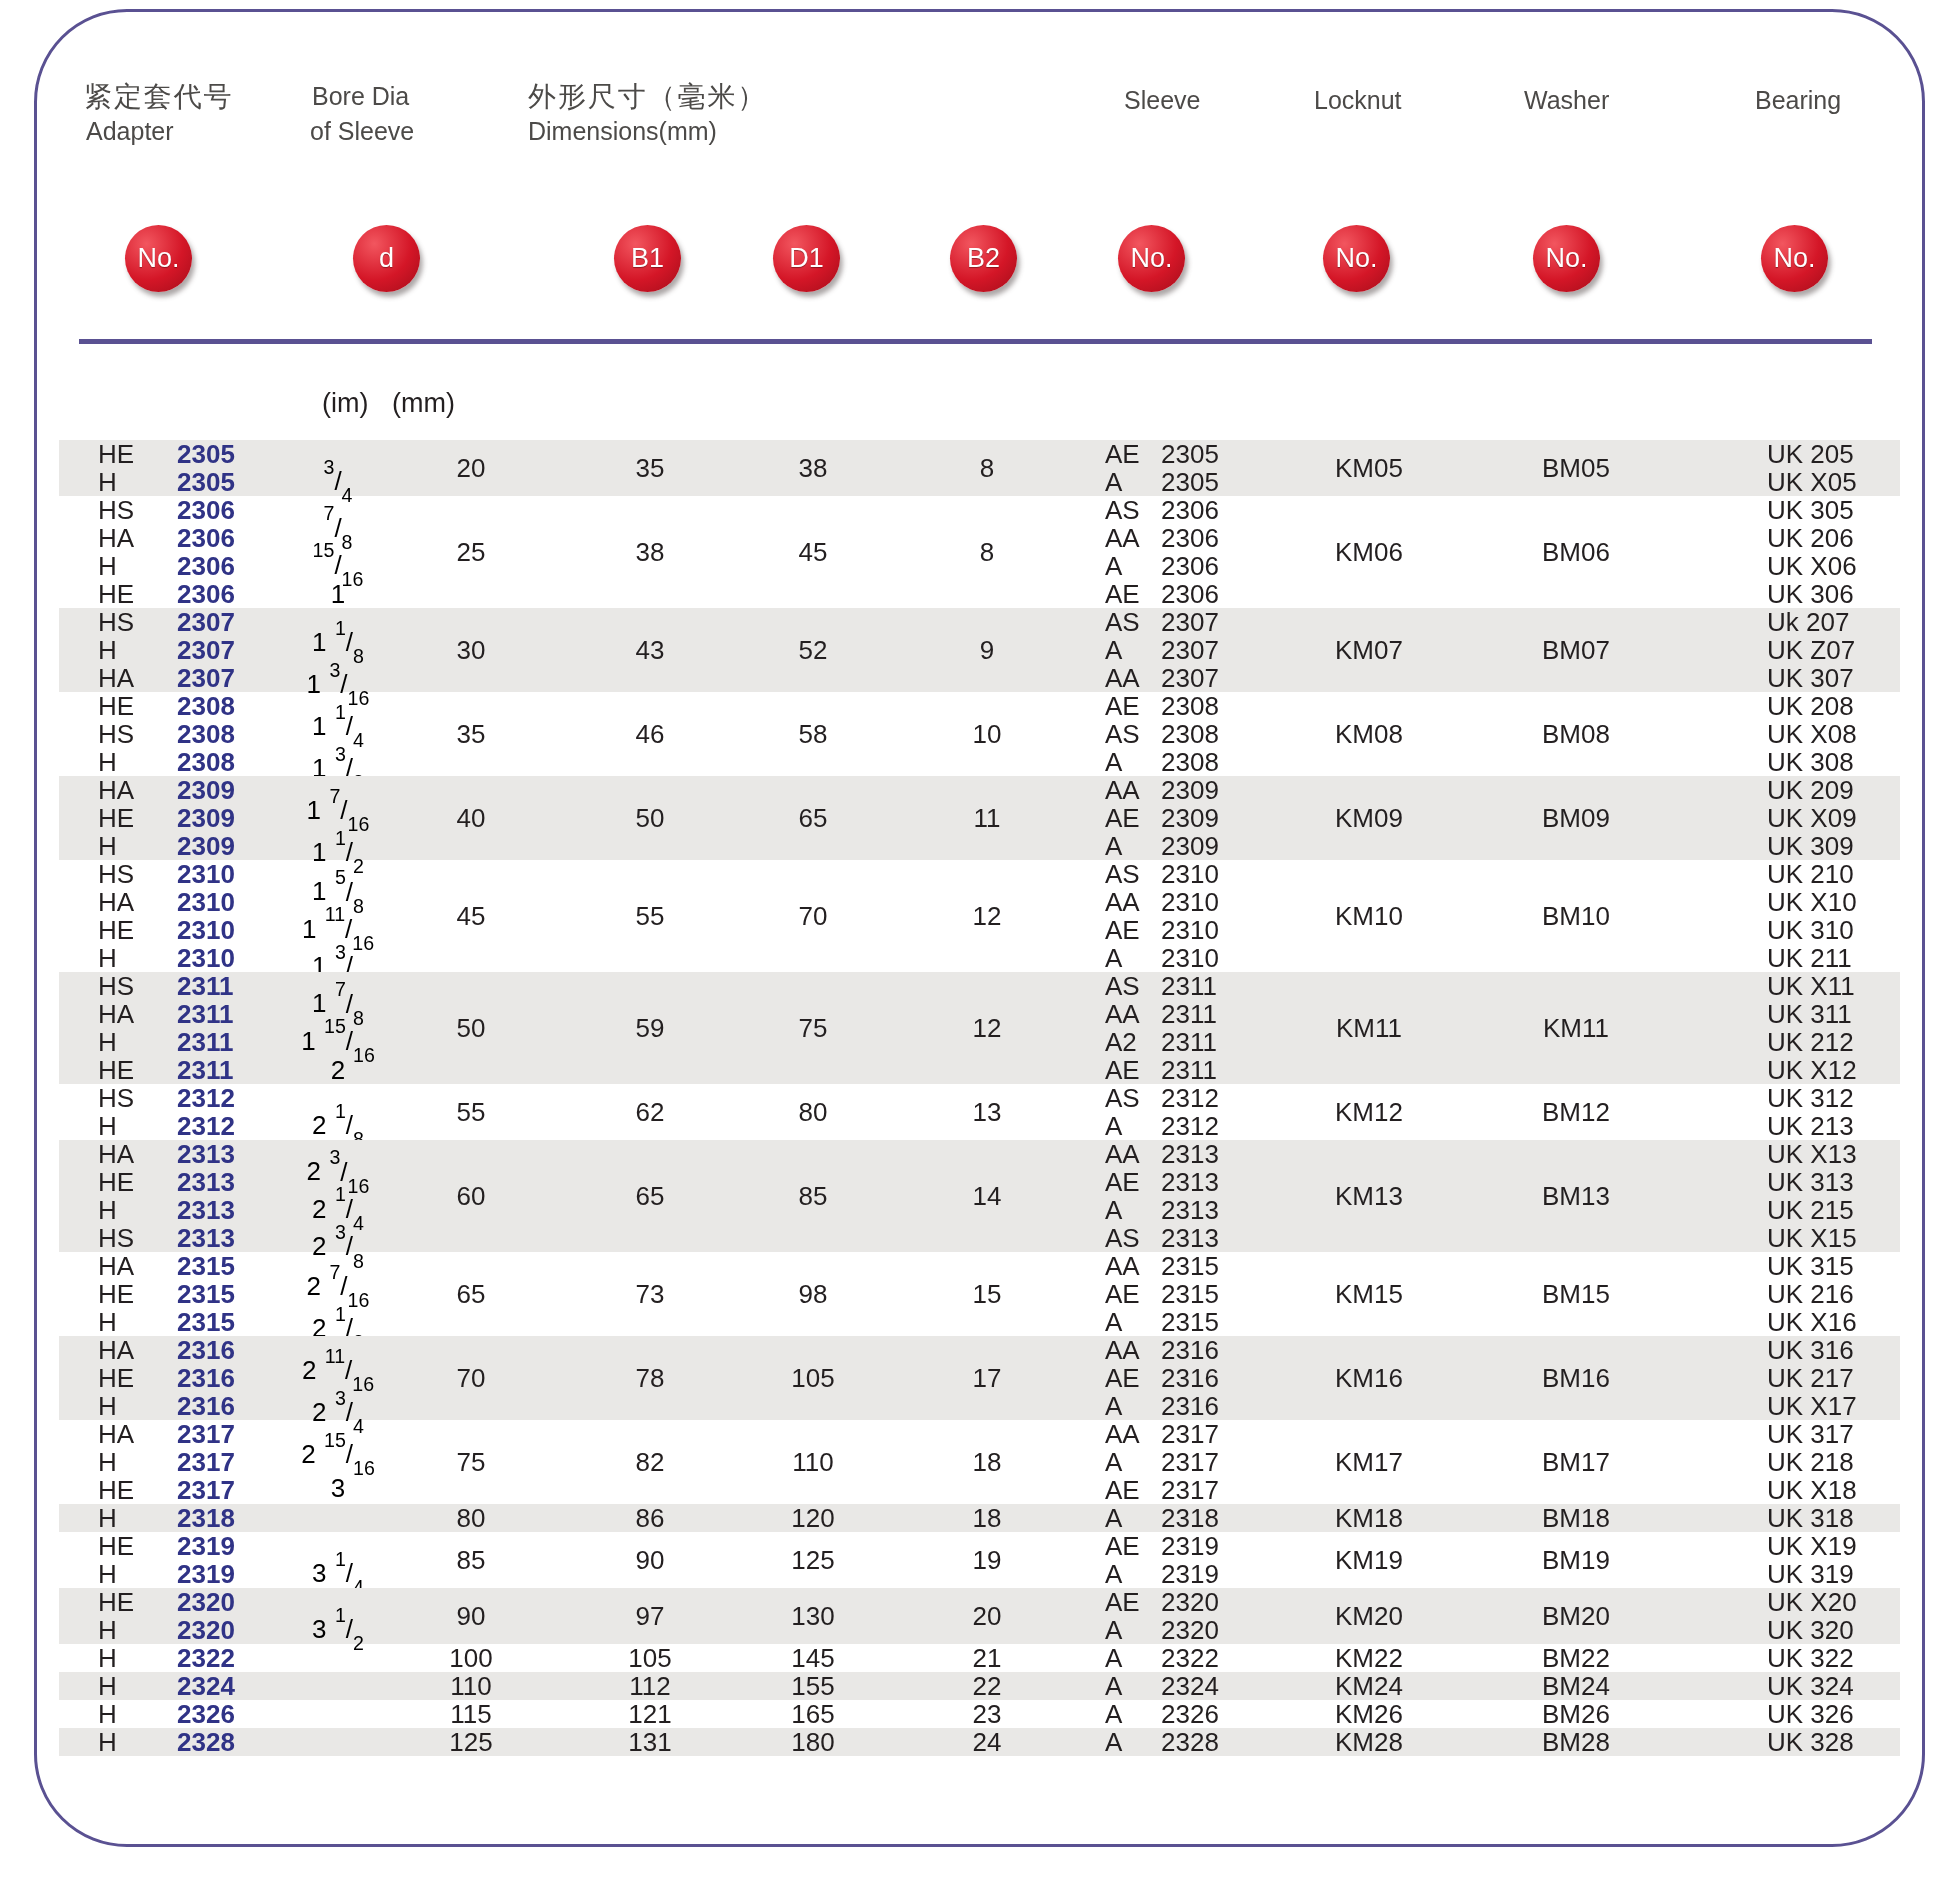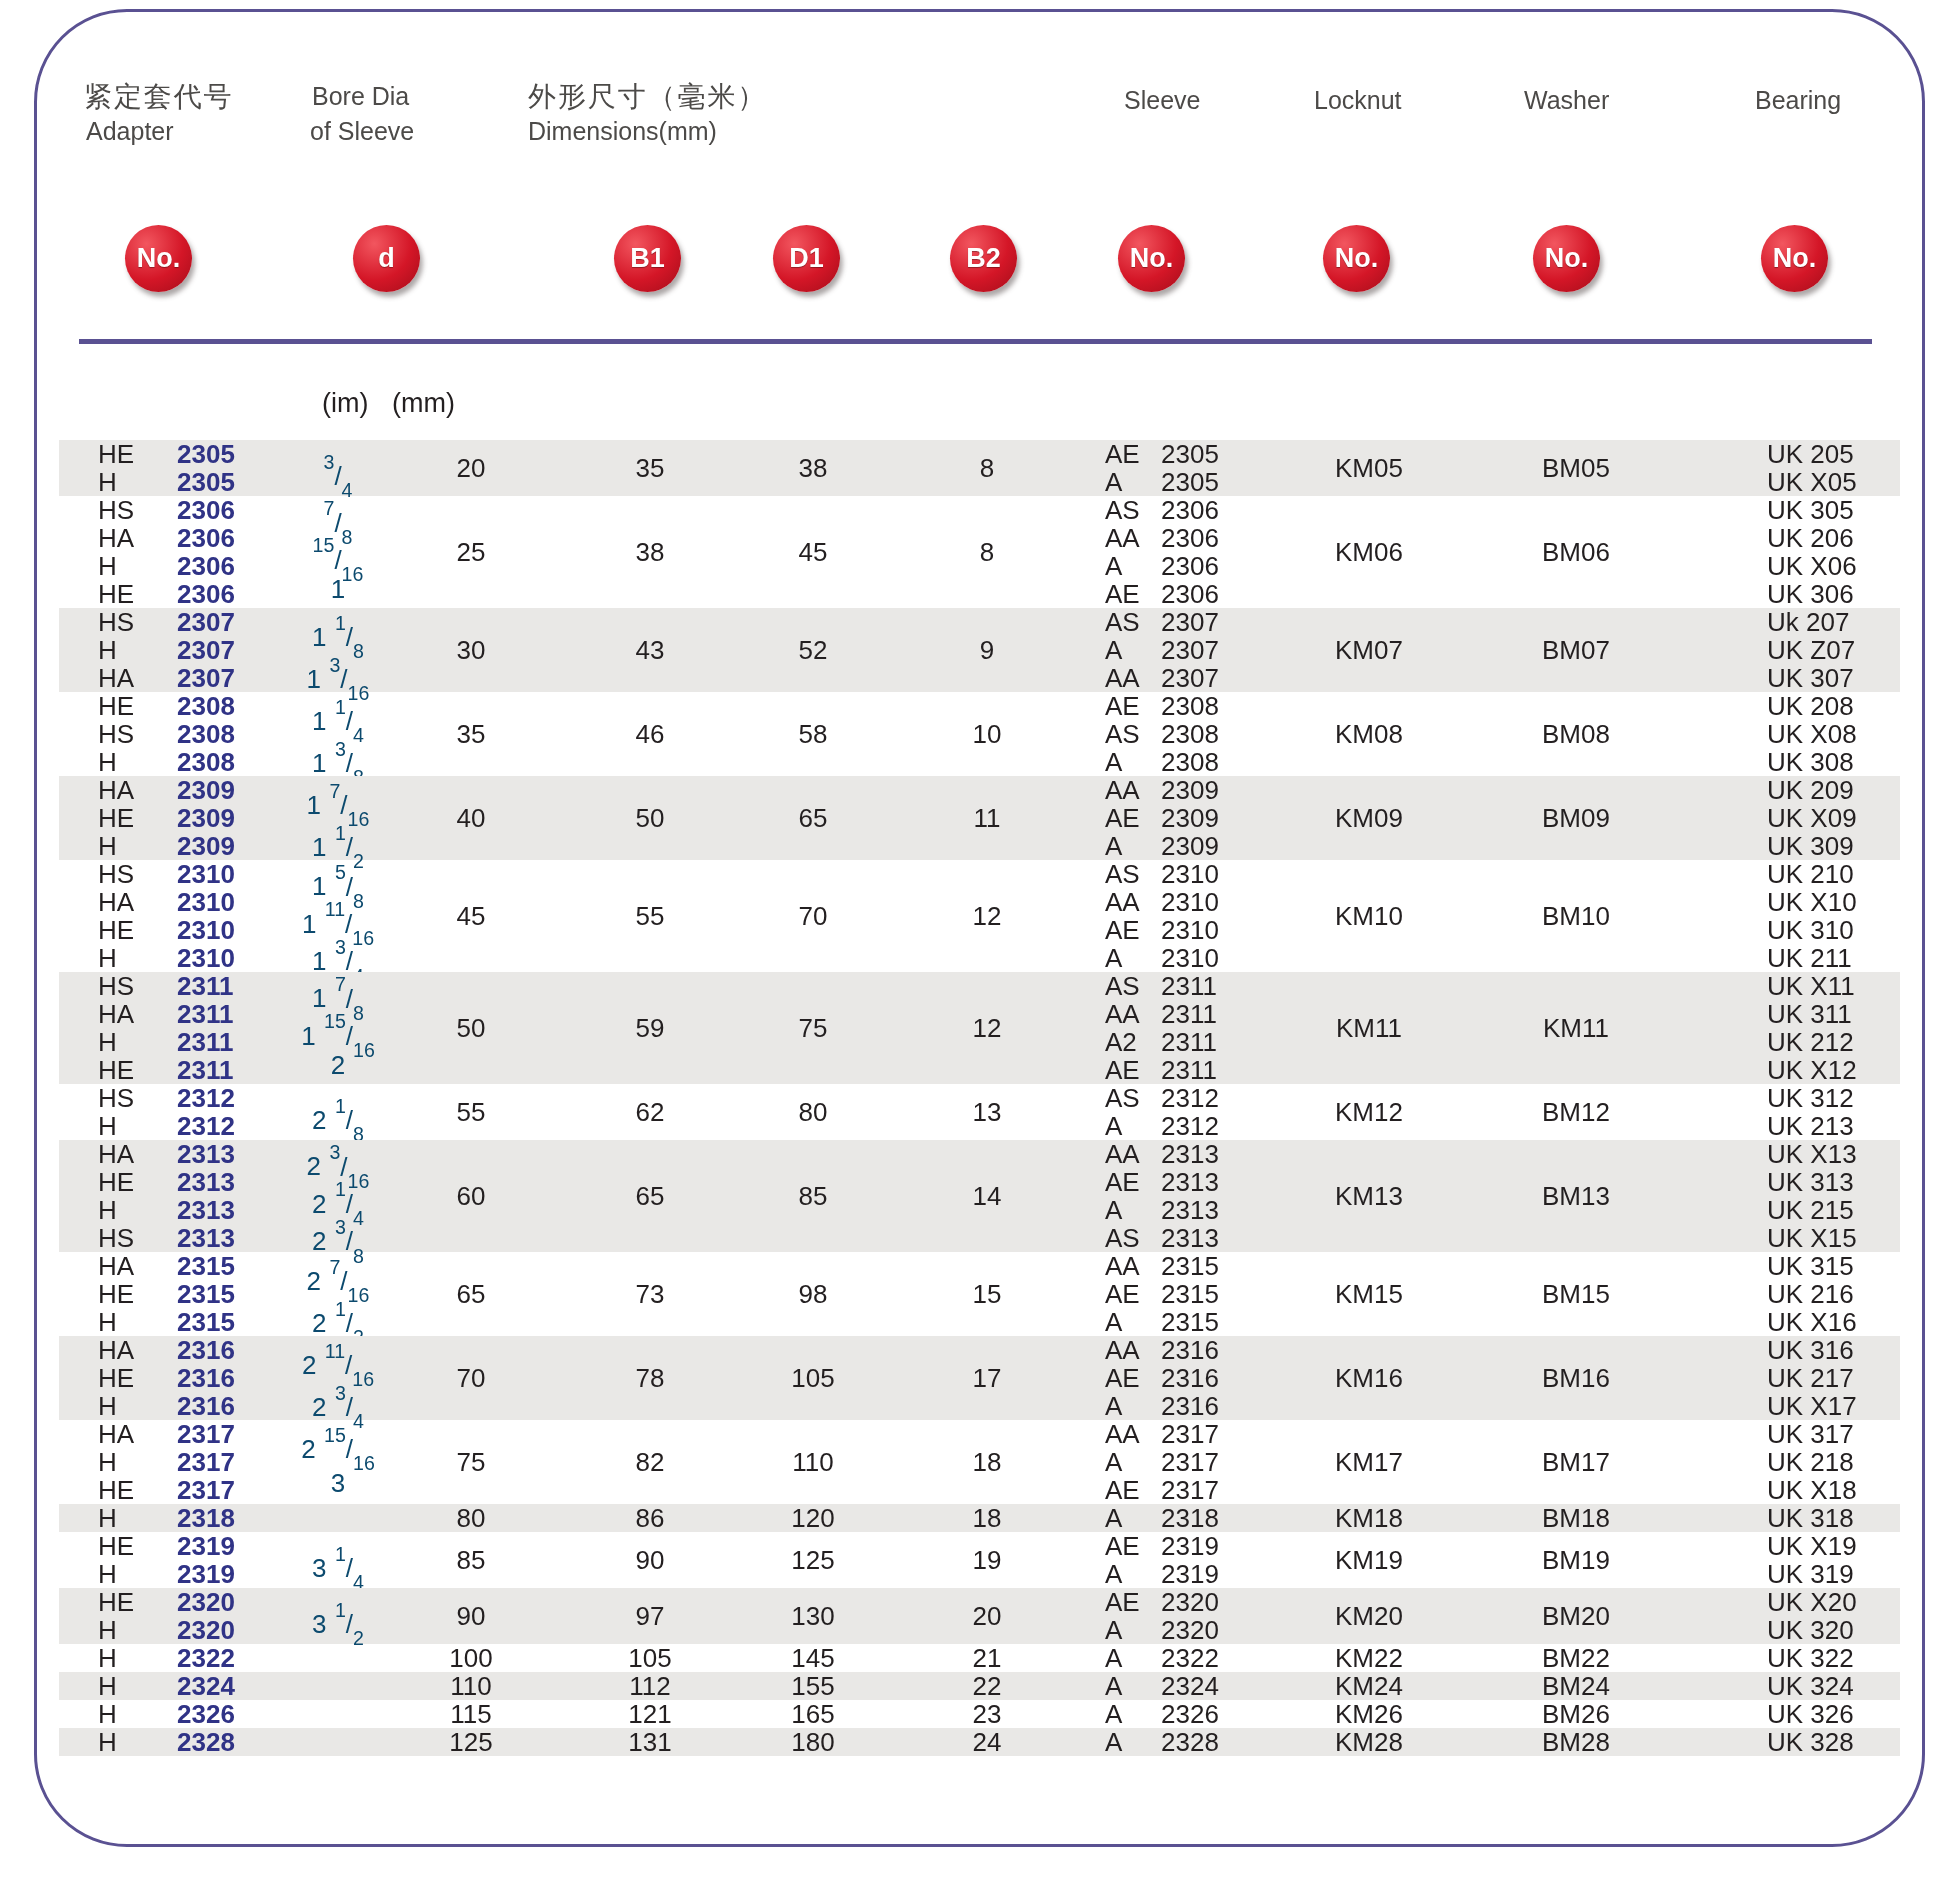--- a/index.html
+++ b/index.html
@@ -10,21 +10,21 @@
            border:3.7px solid #5a5192; border-radius:93px; }
 
   
   .hdr { position:absolute; color:#4c4a48; white-space:nowrap; }
   .hdr.zh { font-size:28px; letter-spacing:1.9px; }
   .hdr.en { font-size:25px; }
 
   
   .badge { position:absolute; top:225px; width:67px; height:67px; border-radius:50%;
            background: radial-gradient(circle at 32% 28%, #f2565f 0%, #d41627 55%, #a30d1a 100%);
-           color:#ffffff; font-weight:bold; font-size:27px;
+           color:#ffffff; font-weight:normal; font-size:27px;
            display:flex; align-items:center; justify-content:center;
            box-shadow: 2.8px 4.7px 5.6px rgba(70,60,60,0.45);
            text-shadow: 0 0.9px 0.9px rgba(0,0,0,0.35); }
 
   .rule { position:absolute; left:79px; top:339px; width:1793px; height:4.7px; background:#5a5192; }
 
   .sublabel { position:absolute; top:388px; font-size:27px; color:#231f20; }
   .sub-im { left:322px; }
   .sub-mm { left:392px; }
 
@@ -34,22 +34,22 @@
   .band.shaded { background:#e9e8e6; }
   .col { position:absolute; top:0; bottom:0; display:flex; flex-direction:column; }
 
   .line { height:28px; line-height:28px; font-size:26px; color:#231f20; display:flex; white-space:nowrap; }
 
   .col-adapter { left:39px; }
   .prefix { width:79px; color:#231f20; }
   .adnum  { font-weight:bold; color:#303386; }
 
   .col-din { left:186px; width:186px; justify-content:space-around; }
-  .d-val { display:flex; justify-content:center; align-items:baseline; height:28px; line-height:28px;
-           font-size:26px; color:#0c4a6e; gap:8.4px; }
+  .d-val { display:flex; justify-content:center; align-items:baseline; height:28px; line-height:38px;
+           font-size:26px; color:#000000; gap:8.4px; }
   .d-frac { white-space:nowrap; }
   .d-frac sup { font-size:19.6px; position:relative; top:-6.5px; }
   .d-frac sub { font-size:19.6px; position:relative; top:6.5px; }
 
   .colcenter { width:112px; justify-content:center; align-items:center; }
   .colcenter .val { font-size:26px; color:#231f20; white-space:nowrap; }
   .col-dmm     { left:356px; }
   .col-b1      { left:535px; }
   .col-d1      { left:698px; }
   .col-b2      { left:872px; }

